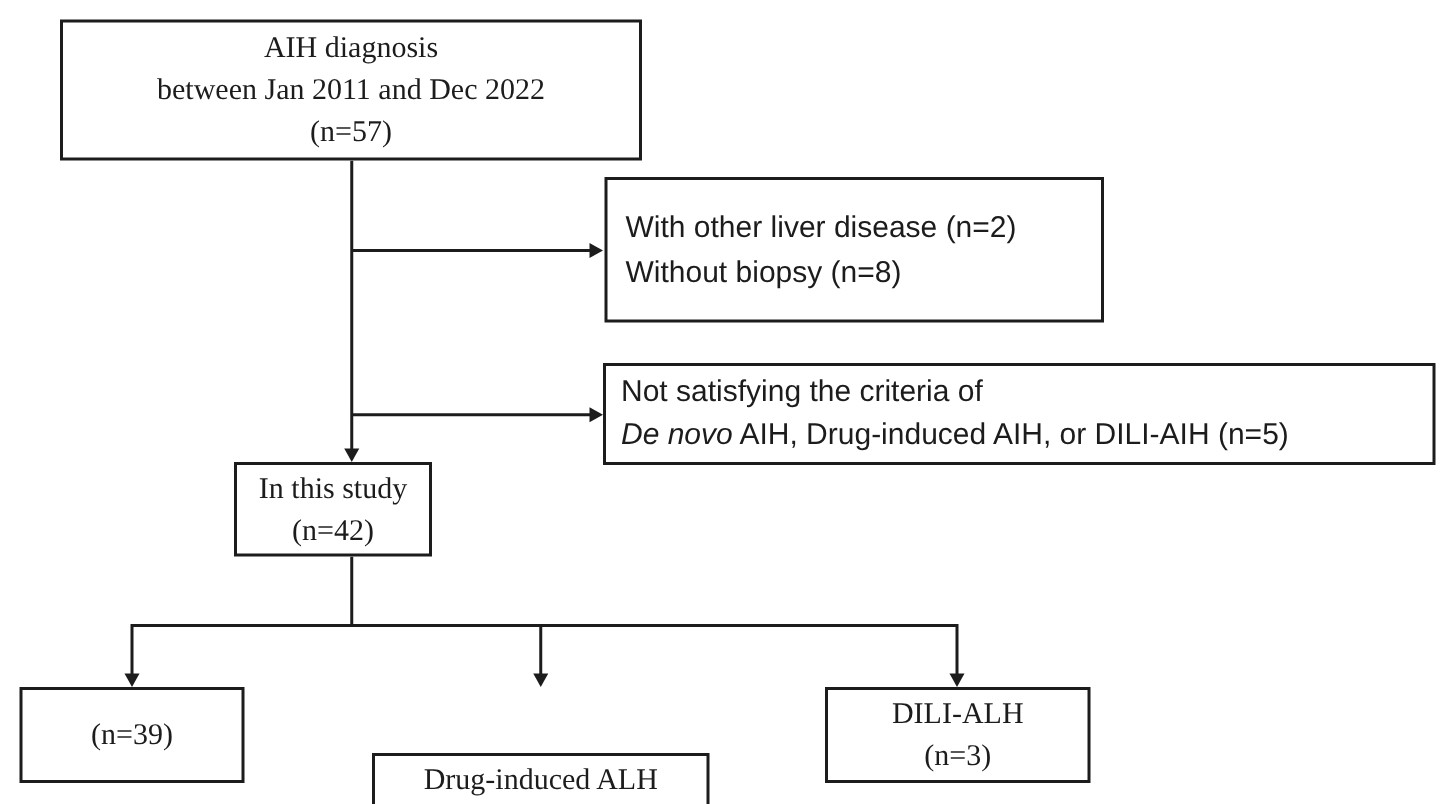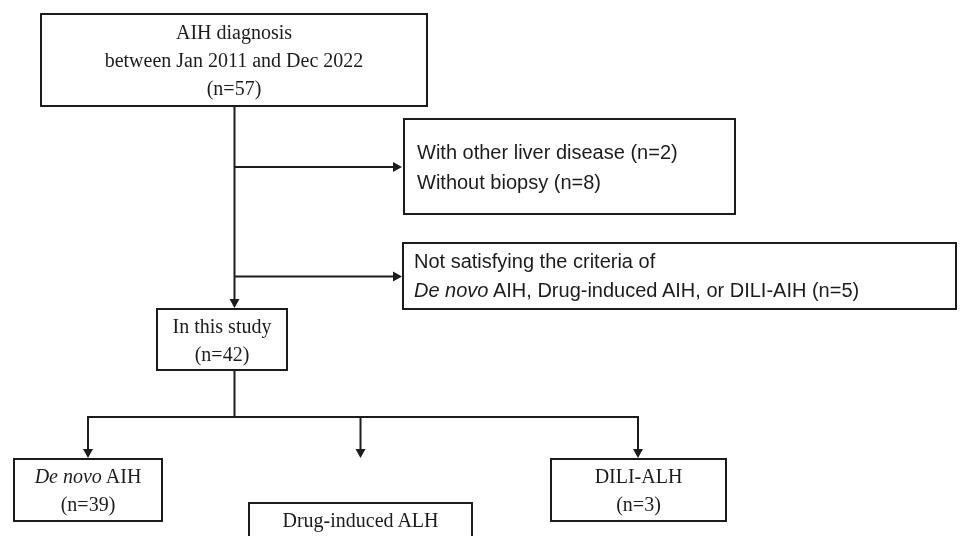--- a/index.html
+++ b/index.html
@@ -92,21 +92,20 @@
     <div>Not satisfying the criteria of</div>
     <div><span class="it">De novo</span><span> AIH, Drug-induced AIH, or DILI-AIH (n=5)</span></div>
   </div>
 
   <div class="box center" style="left:156px; top:308px; width:132px; height:63px;">
     <div>In this study</div>
     <div>(n=42)</div>
   </div>
 
   <div class="box center" style="left:13px; top:458px; width:150px; height:64px;">
-    <div><span class="it">De novo</span><span> AIH</span></div>
     <div>(n=39)</div>
   </div>
 
   <div class="box center" style="left:248px; top:458px; width:225px; height:64px;margin-top:44px;">
     <div>Drug-induced ALH</div>
     <div>(n=10)</div>
   </div>
 
   <div class="box center" style="left:550px; top:458px; width:177px; height:64px;">
     <div>DILI-ALH</div>

